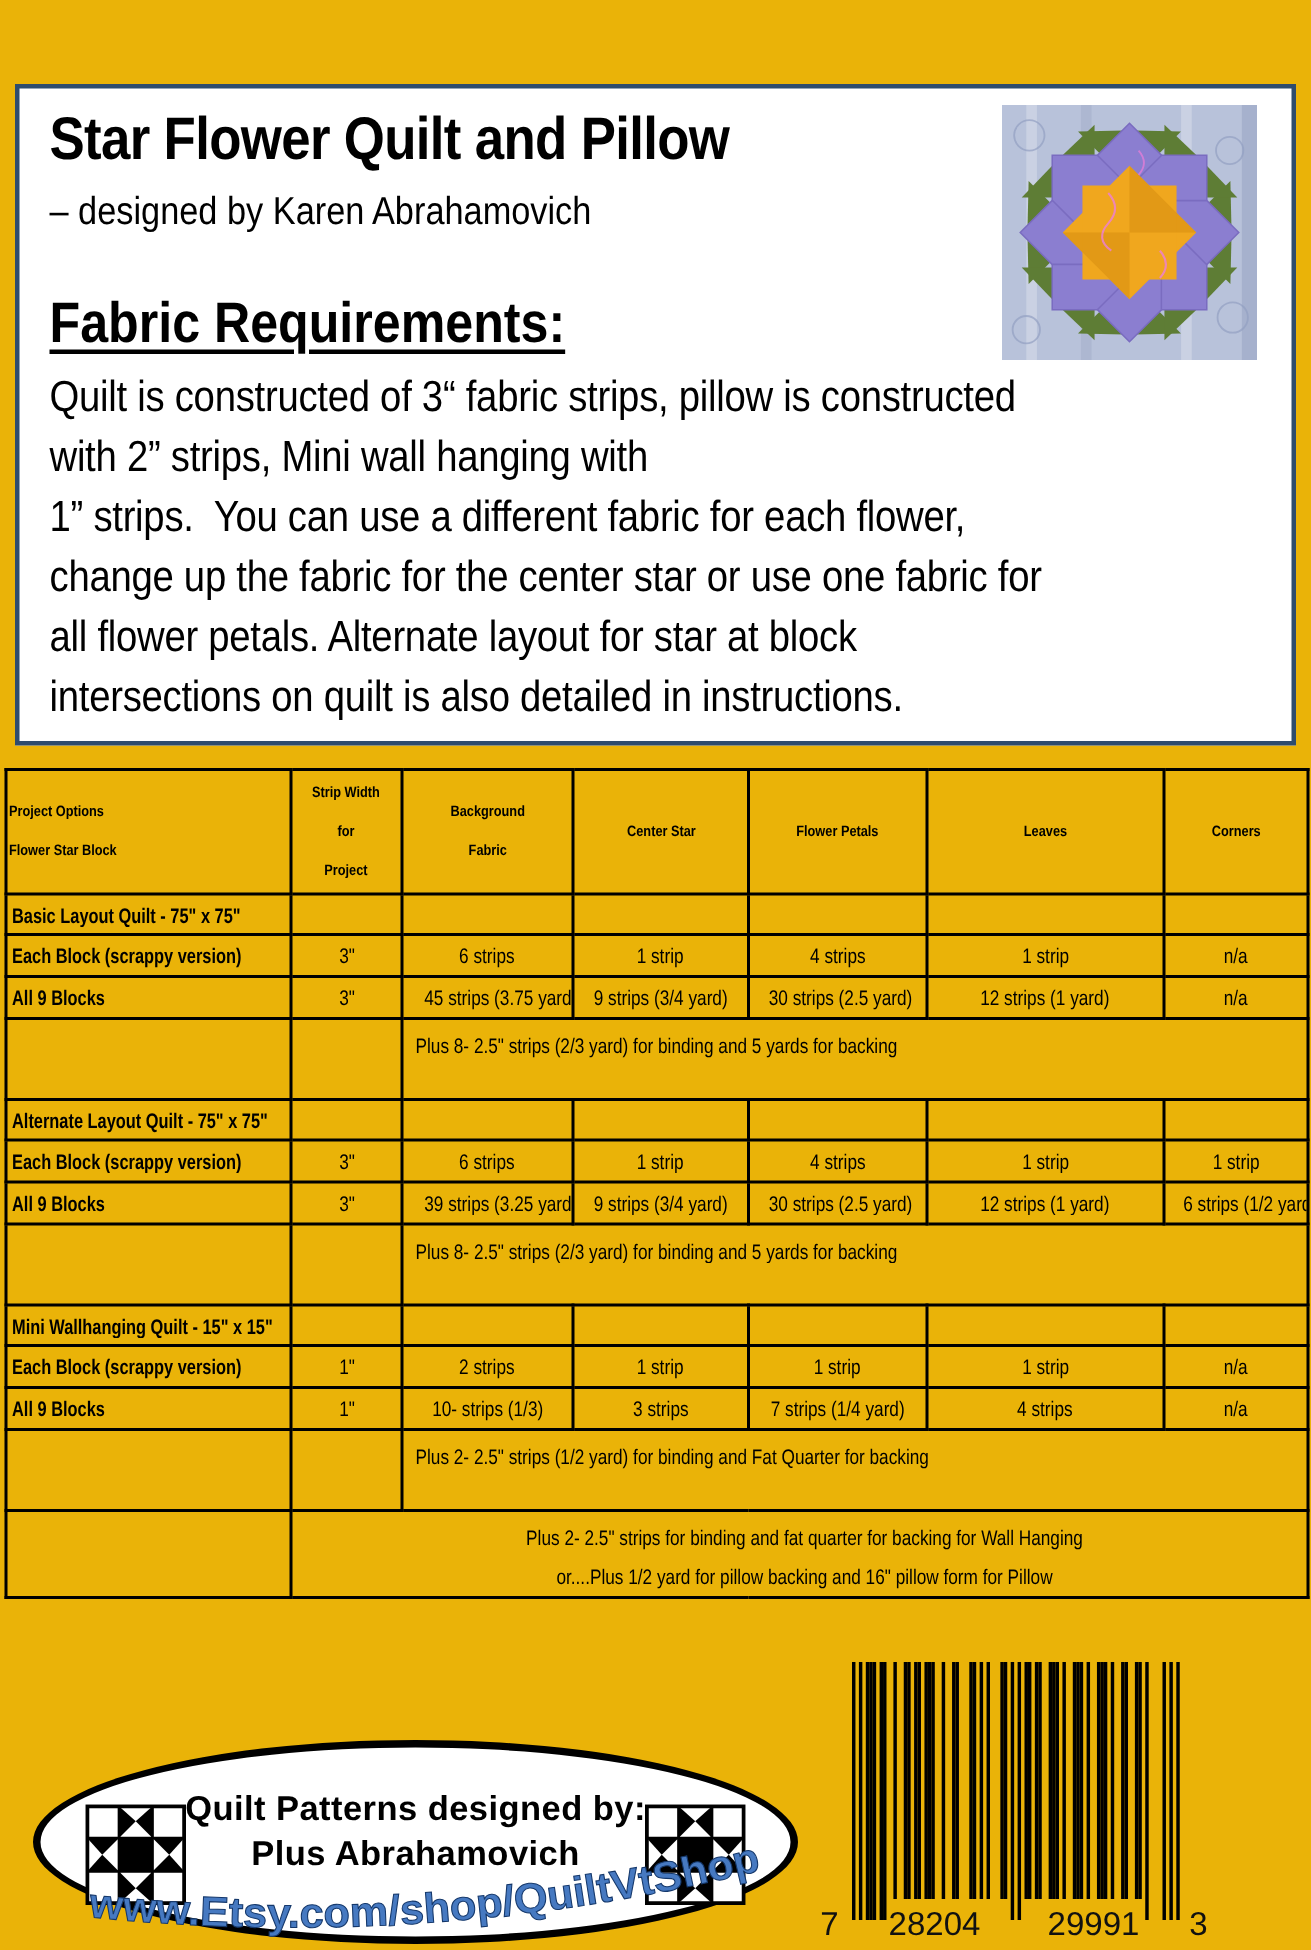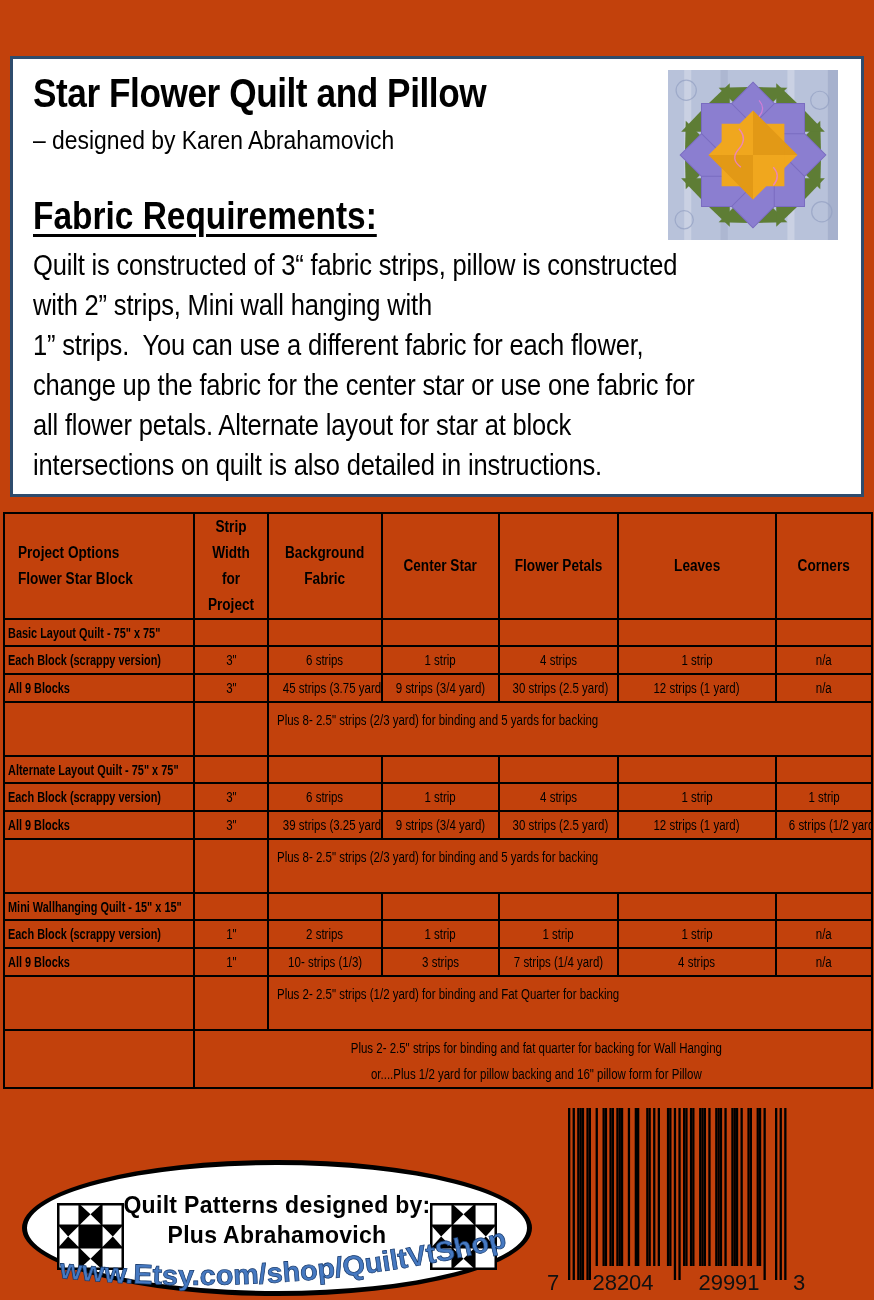--- a/index.html
+++ b/index.html
@@ -1,50 +1,50 @@
 <!DOCTYPE html>
 <html style="--box-border: #2e4c6d; --table-border: #000000; --url-blue: #4679c1; --qpetal: #8b7ed0; --qcenter: #f0a71e; --qleaf: #5e7d35; --qbg: #b8c2da;"><head>
 <meta charset="utf-8">
 <style>
   html,body{margin:0;padding:0;background:#fff;}
-  .page{position:relative;width:874px;height:1300px;background:#c2410c;overflow:hidden;
+  .page{position:relative;width:874px;height:1300px;background:#eab308;overflow:hidden;
         font-family:"Liberation Sans", sans-serif;color:#000;}
 
   
   .info-box{position:absolute;left:10px;top:56px;width:848px;height:435px;
             border:3px solid var(--box-border,#2e4c6d);background:#fff;}
   .title{position:absolute;left:20px;top:12px;font-size:40px;font-weight:bold;
          white-space:nowrap;transform:scaleX(.88);transform-origin:left top;letter-spacing:-.5px;}
   .byline{position:absolute;left:20px;top:66px;font-size:26px;white-space:nowrap;
           transform:scaleX(.88);transform-origin:left top;}
   .fabric-head{position:absolute;left:20px;top:136px;font-size:38px;font-weight:bold;
           white-space:nowrap;transform:scaleX(.88);transform-origin:left top;
           text-decoration:underline;text-decoration-thickness:3px;text-underline-offset:5px;}
   .body-text{position:absolute;left:20px;top:186px;font-size:29px;line-height:40px;
           white-space:pre;transform:scaleX(.88);transform-origin:left top;letter-spacing:-.2px;}
   .photo{position:absolute;left:655px;top:11px;width:170px;height:170px;}
 
   
   .fab-table{position:absolute;left:3px;top:512px;border-collapse:collapse;table-layout:fixed;
              width:868px;}
   .fab-table td,.fab-table th{border:2px solid var(--table-border,#000);padding:0 2px;overflow:hidden;}
-  .fab-table th{font-weight:bold;vertical-align:middle;text-align:center;font-size:16px;}
+  .fab-table th{font-weight:bold;vertical-align:middle;text-align:center;font-size:10px;}
   .fab-table td{font-size:14px;text-align:center;vertical-align:middle;}
   tr.r-head{height:83px;} tr.r-sec{height:27px;} tr.r-data{height:28px;text-decoration:underline;} tr.r-note{height:54px;}
   .fab-table td.rowhead{text-align:left;font-weight:bold;padding-left:3px;}
   .fab-table td.note{text-align:left;vertical-align:top;padding-top:4px;padding-left:8px;}
   .fab-table td.note.center{text-align:center;}
   .cx{display:inline-block;transform:scaleX(.82);transform-origin:center;white-space:pre;}
   .cx-l{display:inline-block;transform:scaleX(.78);transform-origin:left center;white-space:pre;}
   .cx-n{display:inline-block;transform:scaleX(.82);transform-origin:left top;white-space:pre-line;line-height:26px;}
   .cx-c{display:inline-block;transform:scaleX(.82);transform-origin:center top;white-space:pre-line;line-height:26px;}
   .hx{display:inline-block;transform:scaleX(.85);transform-origin:center;white-space:pre-line;line-height:26px;}
   .hx-l{display:inline-block;transform:scaleX(.85);transform-origin:left center;white-space:pre-line;
         line-height:26px;text-align:left;}
-  th.col1{text-align:left;padding-left:13px;text-decoration:underline;}
+  th.col1{text-align:left;padding-left:1px;text-decoration:underline;}
 
   
   .logo-oval{position:absolute;left:22px;top:1160px;width:500px;height:126px;
              border:5px solid #000;border-radius:50%;background:#fff;}
   .logo-line1{position:absolute;left:0;top:27px;width:100%;text-align:center;
               font-size:23px;font-weight:bold;letter-spacing:.3px;}
   .logo-line2{position:absolute;left:0;top:57px;width:100%;text-align:center;
               font-size:23px;font-weight:bold;letter-spacing:.3px;}
   .logo-block{position:absolute;top:38px;width:67px;height:67px;}
   .logo-block.left{left:30px;} .logo-block.right{left:403px;}

